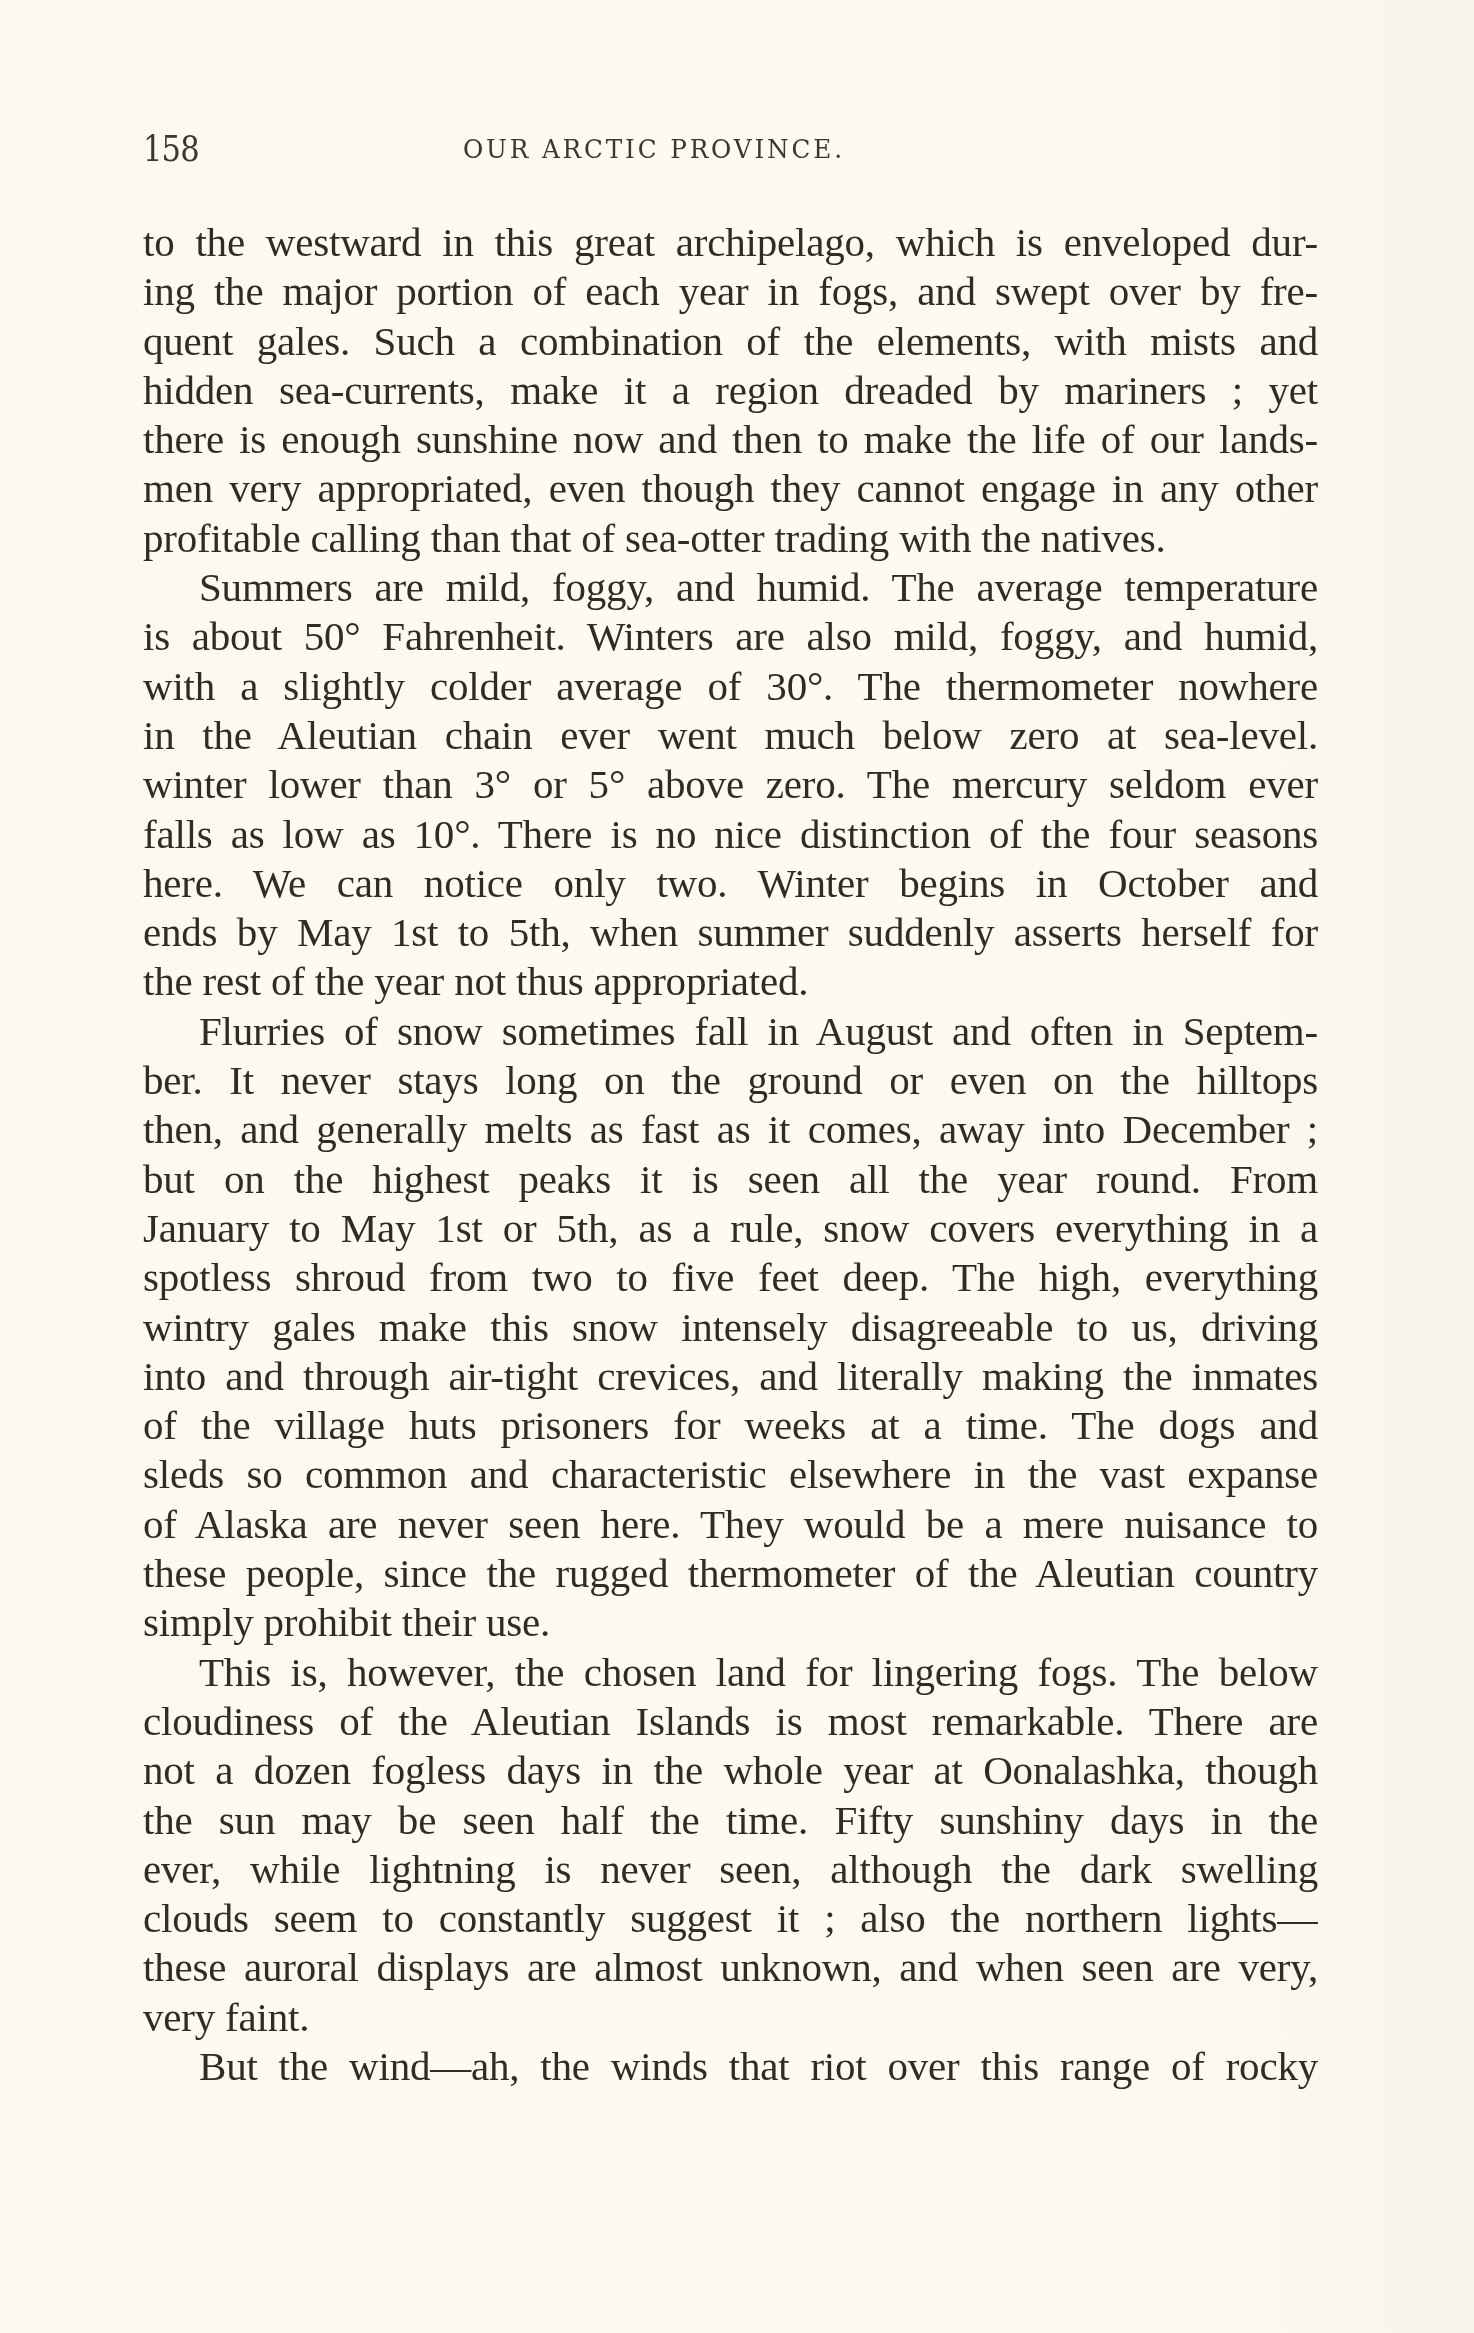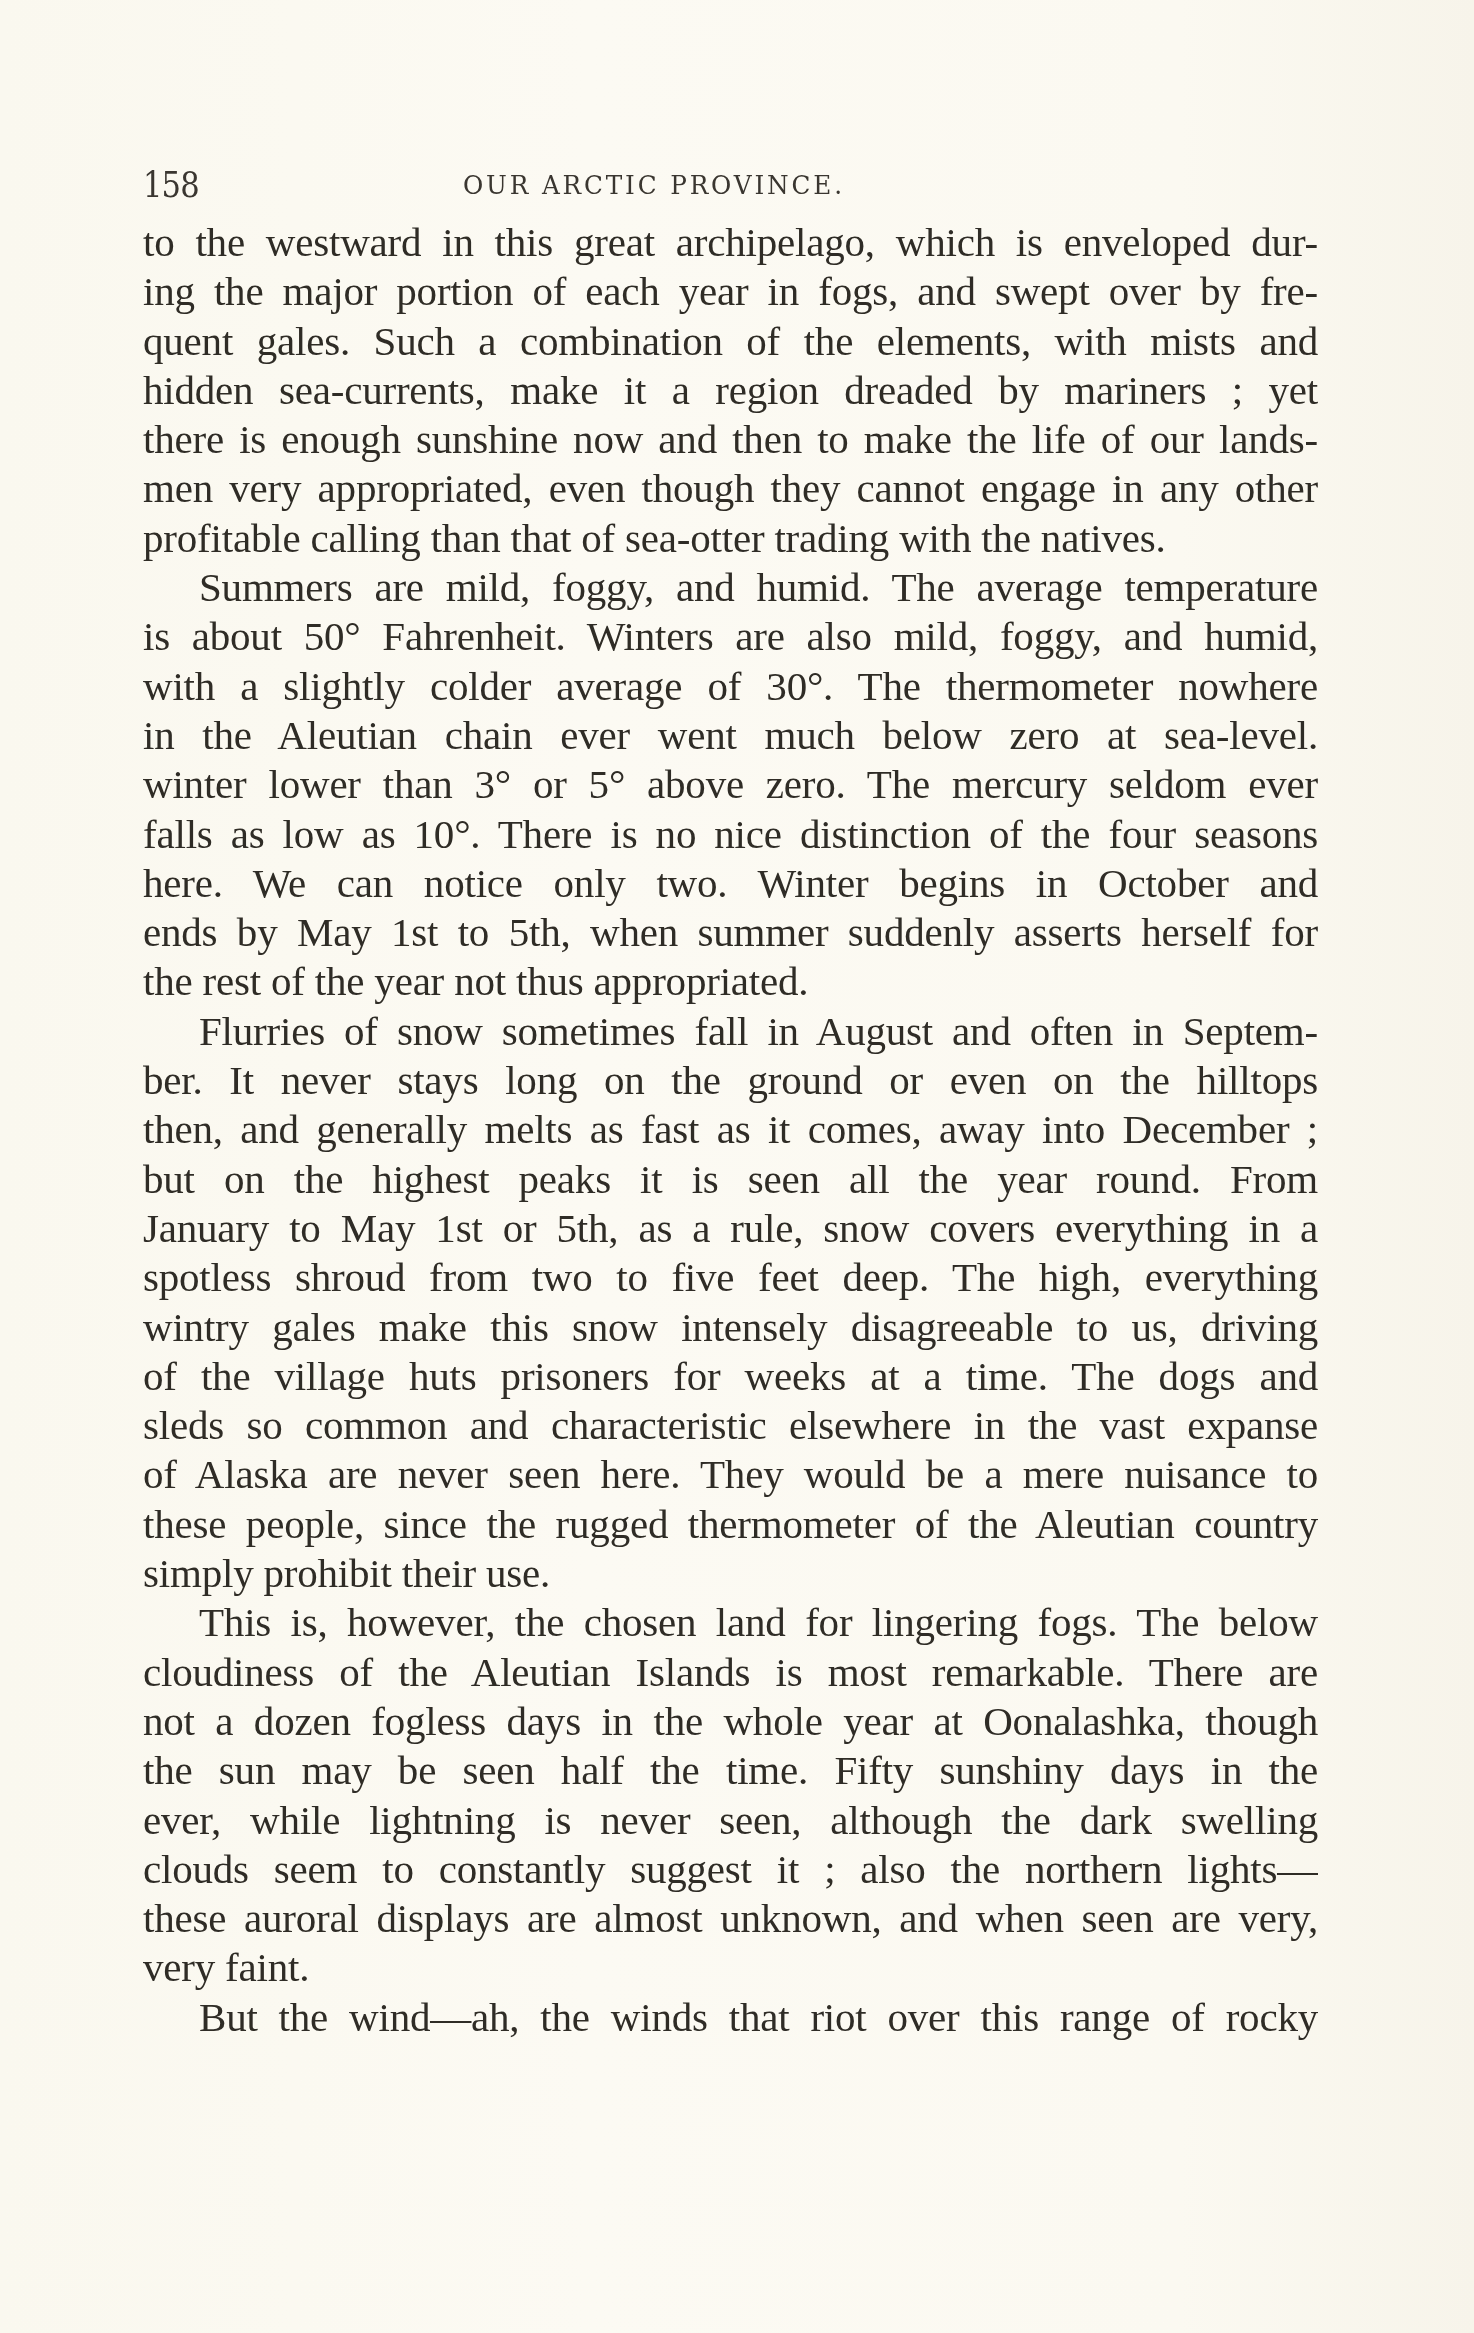--- a/index.html
+++ b/index.html
@@ -22,21 +22,20 @@
       background: linear-gradient(90deg, #faf8ef 0%, #fcfaf3 40%, #fbf9f1 80%, #f7f4ea 100%);
     }
     .running-head {
       position: absolute;
       top: 128px;
       left: 143px;
       width: 1175px;
       height: 60px;
       font-family: "DejaVu Serif", serif;
       color: #3a3630;
-      margin-top: 36px;
     }
     .page-number {
       position: absolute;
       left: 0;
       top: 0;
       font-size: 36px;
       letter-spacing: -1px;
       transform: scaleX(0.85);
       transform-origin: left top;
     }
@@ -109,20 +108,21 @@
         <span class="line last">the rest of the year not thus appropriated.</span>
       </div>
       <div>
         <span class="line indent">Flurries of snow sometimes fall in August and often in Septem-</span>
         <span class="line">ber.  It never stays long on the ground or even on the hilltops</span>
         <span class="line">then, and generally melts as fast as it comes, away into December ;</span>
         <span class="line">but on the highest peaks it is seen all the year round.  From</span>
         <span class="line">January to May 1st or 5th, as a rule, snow covers everything in a</span>
         <span class="line">spotless shroud from two to five feet deep.  The high, everything</span>
         <span class="line">wintry gales make this snow intensely disagreeable to us, driving</span>
+        <span class="line">into and through air-tight crevices, and literally making the inmates</span>
         <span class="line">of the village huts prisoners for weeks at a time.  The dogs and</span>
         <span class="line">sleds so common and characteristic elsewhere in the vast expanse</span>
         <span class="line">of Alaska are never seen here.  They would be a mere nuisance to</span>
         <span class="line">these people, since the rugged thermometer of the Aleutian country</span>
         <span class="line last">simply prohibit their use.</span>
       </div>
       <div>
         <span class="line indent">This is, however, the chosen land for lingering fogs.  The below</span>
         <span class="line">cloudiness of the Aleutian Islands is most remarkable.  There are</span>
         <span class="line">not a dozen fogless days in the whole year at Oonalashka, though</span>

